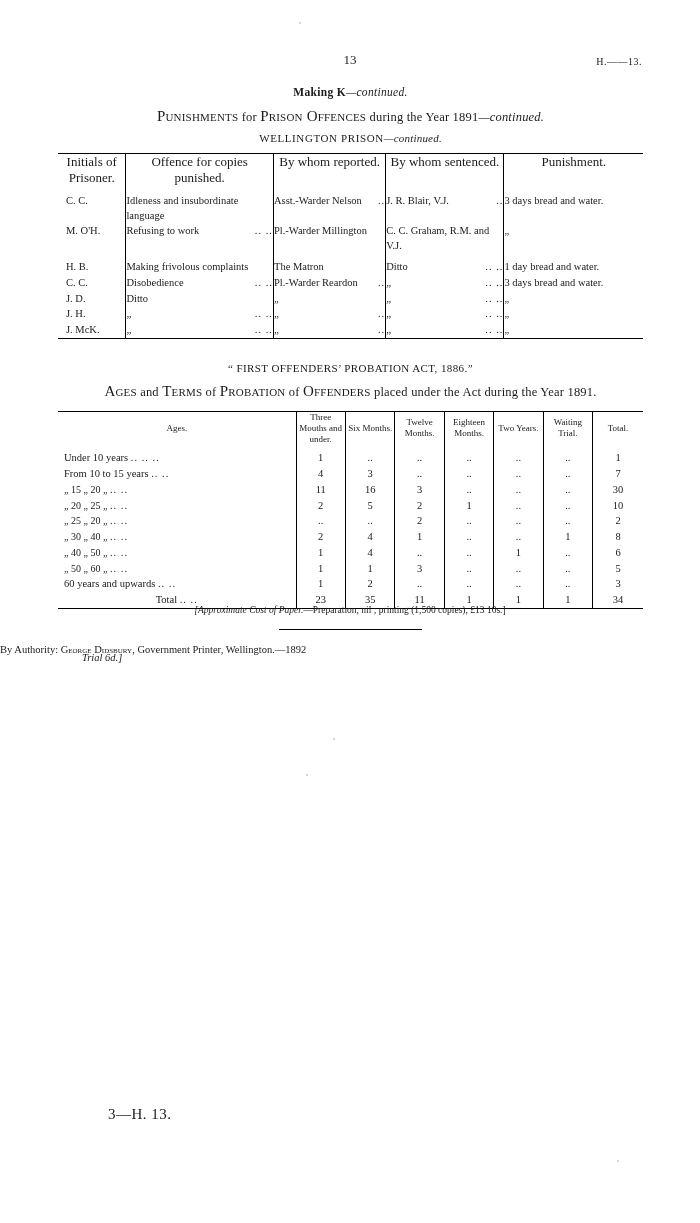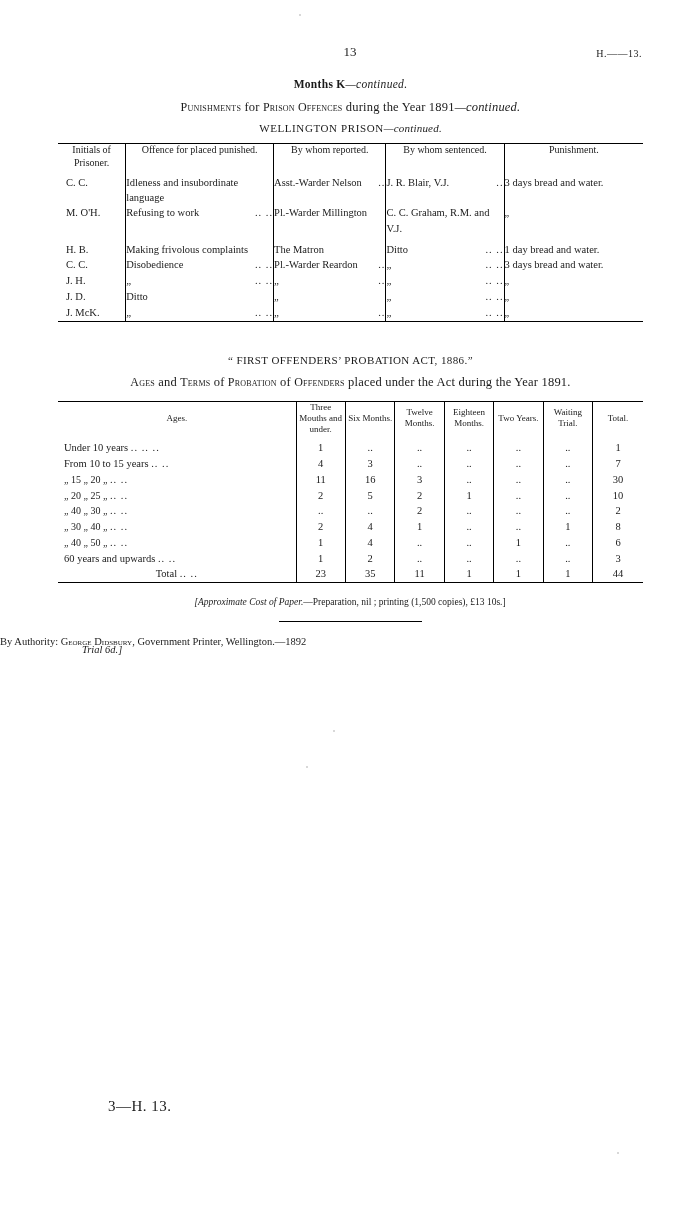--- a/index.html
+++ b/index.html
@@ -10,21 +10,21 @@
   body {
     width: 700px;
     height: 1223px;
     position: relative;
     font-family: "Liberation Serif", serif;
     color: #1a1a1a;
     overflow: hidden;
   }
   .page {
     position: absolute;
-    left: 0; top: 0;
+    left: 0; top: 8px;
     width: 700px;
     height: 1011px;
   }
   
   .page-no {
     position: absolute;
     left: 0; right: 0;
     top: 44px;
     text-align: center;
     font-size: 13px;
@@ -45,21 +45,21 @@
   }
   .tbl-label .cont {
     font-weight: normal;
     font-style: italic;
   }
   .caption {
     text-align: center;
     font-size: 12.5px;
     letter-spacing: 0.2px;
   }
-  .caption .sc { font-variant: small-caps; font-size: 12px; }
+  .caption .sc { font-variant: small-caps; font-size: 15px; }
   .caption .it { font-style: italic; }
   .subcaption {
     text-align: center;
     font-size: 11px;
     letter-spacing: 0.6px;
   }
   .subcaption .it { font-style: italic; letter-spacing: 0.2px; }
 
   
   #tableK-wrap {
@@ -80,21 +80,21 @@
   table.grid th, table.grid td {
     padding: 0;
     vertical-align: top;
   }
   .kt {
     border-top: 1px solid #000;
     border-bottom: 1px solid #000;
   }
   .khead td {
     text-align: center;
-    font-size: 10px;
+    font-size: 13px;
     padding: 4px 3px 5px 3px;
     border-right: 1px solid #000;
     line-height: 1.25;
   }
   .khead td:last-child { border-right: none; }
   .kbody td {
     padding: 2px 4px;
     border-right: 1px solid #000;
     font-size: 10.5px;
     line-height: 1.45;
@@ -207,21 +207,21 @@
 <body>
 
 <div class="page">
 
   <div class="page-no">13</div>
   <div class="doc-ref">H.——13.</div>
 
   <div id="tableK-wrap">
 
     <div class="tbl-label">
-      <span>Months K</span><span class="cont">—continued.</span>
+      <span>Making K</span><span class="cont">—continued.</span>
     </div>
 
     <div class="caption">
       <span class="sc">Punishments</span>
       <span>for</span>
       <span class="sc">Prison Offences</span>
       <span>during the Year 1891</span><span class="it">—continued.</span>
     </div>
 
     <div class="subcaption">
@@ -232,21 +232,21 @@
       <colgroup>
         <col class="c-init">
           <col class="c-off">
           <col class="c-rep">
           <col class="c-sen">
           <col class="c-pun">
       </colgroup>
       <thead>
         <tr class="khead">
           <td>Initials of Prisoner.</td>
-          <td>Offence for placed punished.</td>
+          <td>Offence for copies punished.</td>
           <td>By whom reported.</td>
           <td>By whom sentenced.</td>
           <td>Punishment.</td>
         </tr>
       </thead>
       <tbody class="kbody">
         <tr class="row-gap">
           <td class="c-init">C. C.</td>
           <td>Idleness and insubordinate language</td>
           <td><span>Asst.-Warder Nelson</span><span class="dots-right dots">..</span></td>
@@ -268,30 +268,30 @@
           <td>1 day bread and water.</td>
         </tr>
         <tr>
           <td class="c-init">C. C.</td>
           <td><span>Disobedience</span><span class="dots-right dots">.. ..</span></td>
           <td><span>Pl.-Warder Reardon</span><span class="dots-right dots">..</span></td>
           <td><span class="ditto-mark">„</span><span class="dots-right dots">.. ..</span></td>
           <td>3 days bread and water.</td>
         </tr>
         <tr>
-          <td class="c-init">J. H.</td>
-          <td><span class="ditto-mark">„</span><span class="dots-right dots">.. ..</span></td>
-          <td><span class="ditto-mark">„</span><span class="dots-right dots">..</span></td>
-          <td><span class="ditto-mark">„</span><span class="dots-right dots">.. ..</span></td>
-          <td class="ditto-mark">„</td>
-        </tr>
-        <tr>
           <td class="c-init">J. D.</td>
           <td>Ditto</td>
           <td class="ditto-mark">„</td>
+          <td><span class="ditto-mark">„</span><span class="dots-right dots">.. ..</span></td>
+          <td class="ditto-mark">„</td>
+        </tr>
+        <tr>
+          <td class="c-init">J. H.</td>
+          <td><span class="ditto-mark">„</span><span class="dots-right dots">.. ..</span></td>
+          <td><span class="ditto-mark">„</span><span class="dots-right dots">..</span></td>
           <td><span class="ditto-mark">„</span><span class="dots-right dots">.. ..</span></td>
           <td class="ditto-mark">„</td>
         </tr>
         <tr>
           <td class="c-init">J. McK.</td>
           <td><span class="ditto-mark">„</span><span class="dots-right dots">.. ..</span></td>
           <td><span class="ditto-mark">„</span><span class="dots-right dots">..</span></td>
           <td><span class="ditto-mark">„</span><span class="dots-right dots">.. ..</span></td>
           <td class="ditto-mark">„</td>
         </tr>
@@ -372,21 +372,21 @@
           <td class="agecell"><span class="ditto-q">„    20 „ 25  „</span> <span class="agedots">..      ..</span></td>
           <td>2</td>
           <td>5</td>
           <td>2</td>
           <td>1</td>
           <td>..</td>
           <td>..</td>
           <td>10</td>
         </tr>
         <tr>
-          <td class="agecell"><span class="ditto-q">„    40 „ 30  „</span> <span class="agedots">..      ..</span></td>
+          <td class="agecell"><span class="ditto-q">„    25 „ 20  „</span> <span class="agedots">..      ..</span></td>
           <td>..</td>
           <td>..</td>
           <td>2</td>
           <td>..</td>
           <td>..</td>
           <td>..</td>
           <td>2</td>
         </tr>
         <tr>
           <td class="agecell"><span class="ditto-q">„    30 „ 40  „</span> <span class="agedots">..      ..</span></td>
@@ -400,40 +400,50 @@
         </tr>
         <tr>
           <td class="agecell"><span class="ditto-q">„    40 „ 50  „</span> <span class="agedots">..      ..</span></td>
           <td>1</td>
           <td>4</td>
           <td>..</td>
           <td>..</td>
           <td>1</td>
           <td>..</td>
           <td>6</td>
+        </tr>
+        <tr>
+          <td class="agecell"><span class="ditto-q">„    50 „ 60  „</span> <span class="agedots">..      ..</span></td>
+          <td>1</td>
+          <td>1</td>
+          <td>3</td>
+          <td>..</td>
+          <td>..</td>
+          <td>..</td>
+          <td>5</td>
         </tr>
         <tr>
           <td class="agecell"><span>60 years and upwards</span> <span class="agedots">..      ..</span></td>
           <td>1</td>
           <td>2</td>
           <td>..</td>
           <td>..</td>
           <td>..</td>
           <td>..</td>
           <td>3</td>
         </tr>
         <tr class="totrow">
           <td class="agecell"><span>Total</span> <span class="agedots">..        ..</span></td>
           <td>23</td>
           <td>35</td>
           <td>11</td>
           <td>1</td>
           <td>1</td>
           <td>1</td>
-          <td>44</td>
+          <td>34</td>
         </tr>
       </tbody>
     </table>
   </div>
 
   <div class="cost-note">
     <span class="it">[Approximate Cost of Paper.</span><span>—Preparation, nil ; printing (1,500 copies), £13 10s.]</span>
   </div>
 
   <div class="rule"></div>

